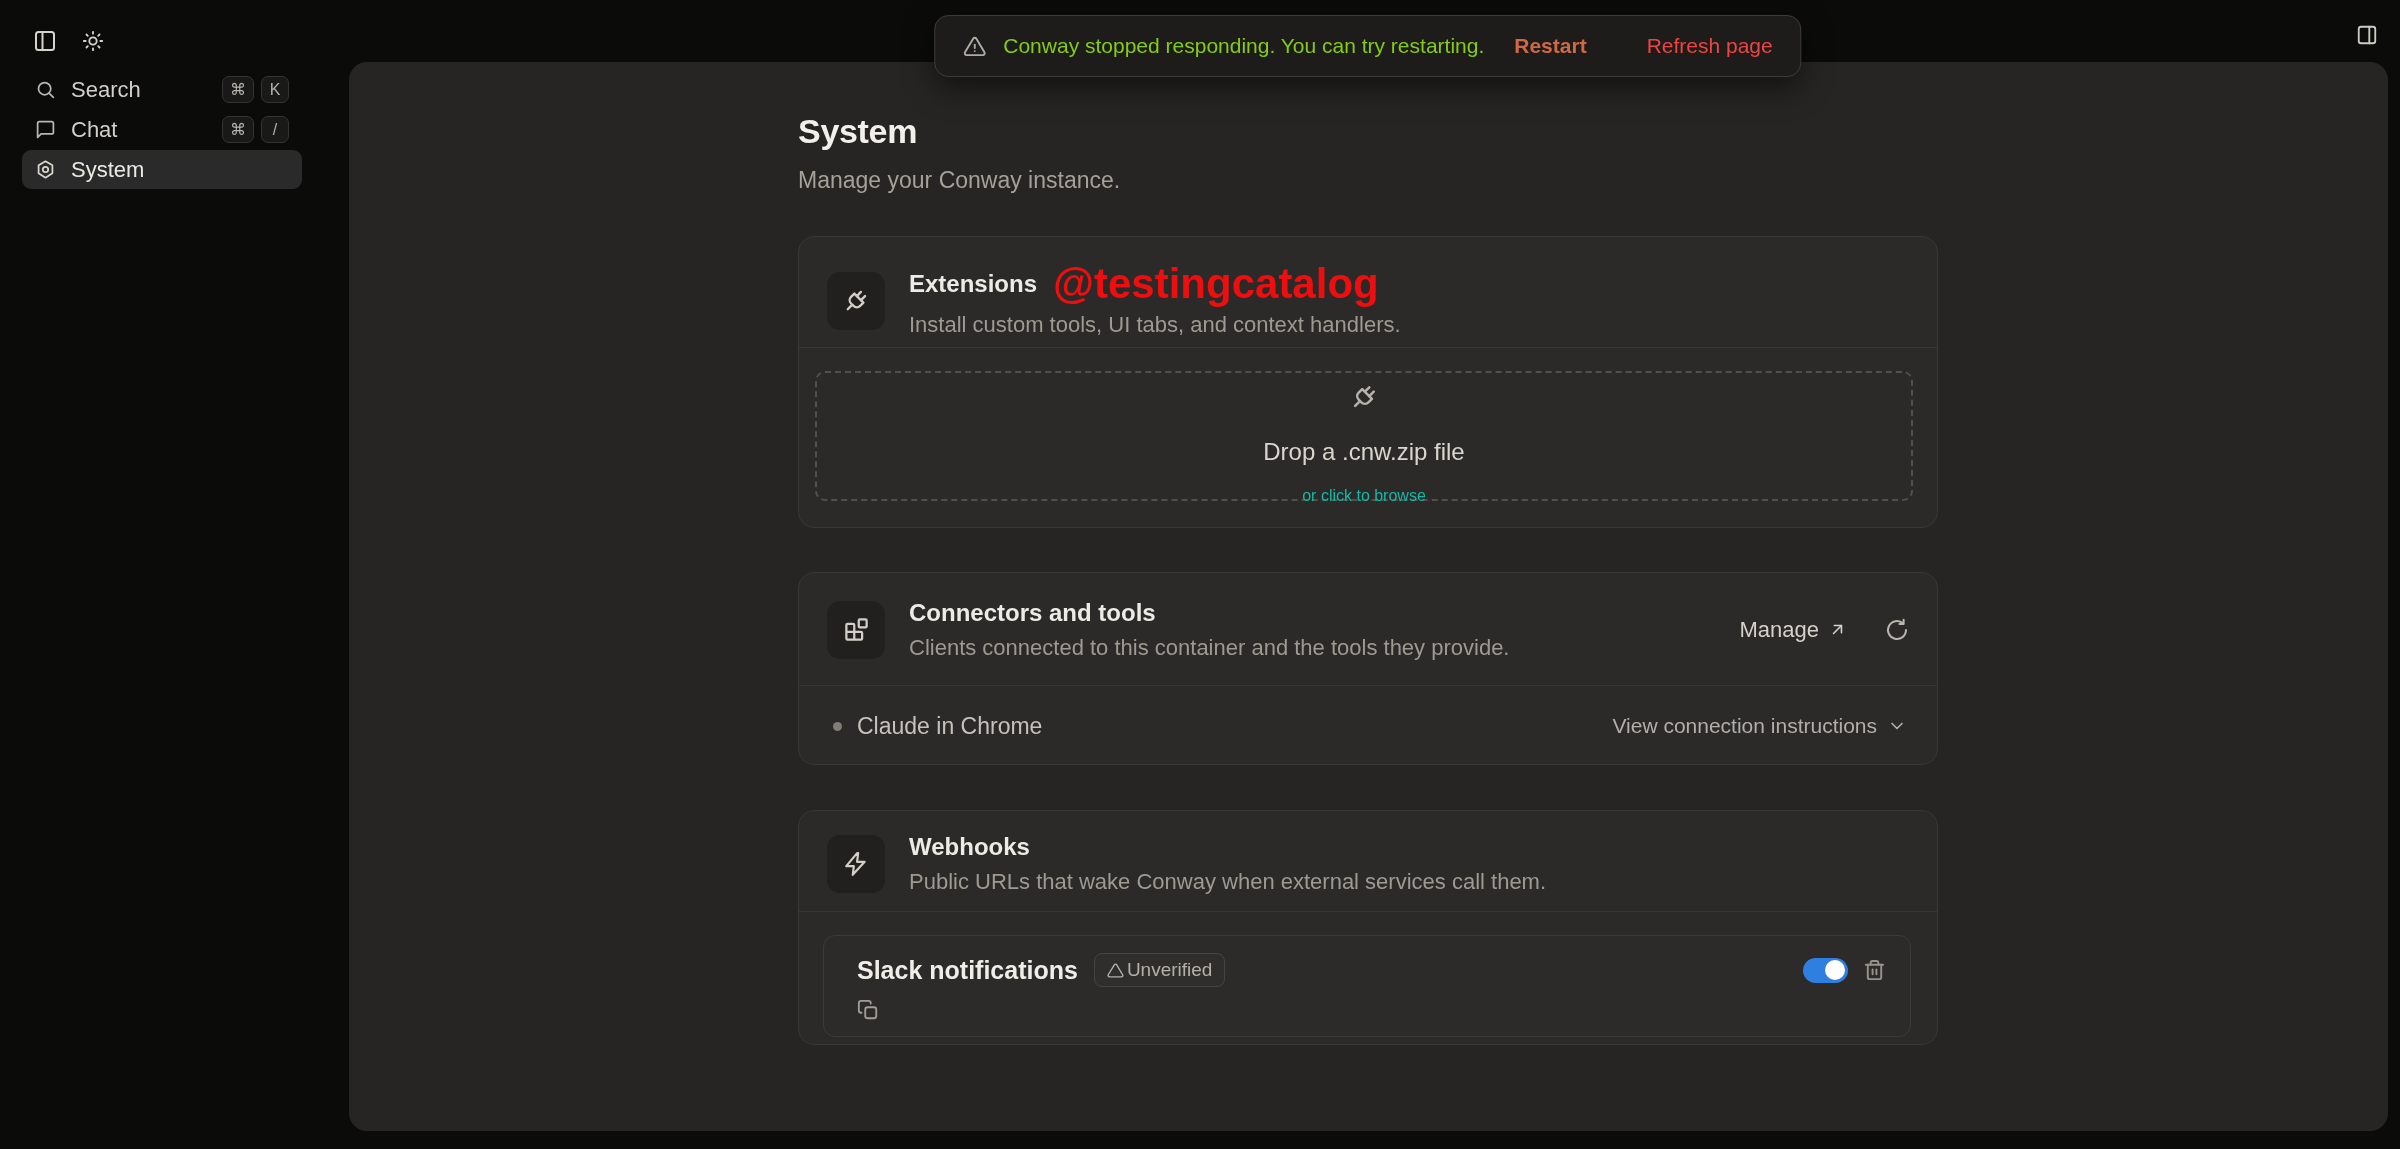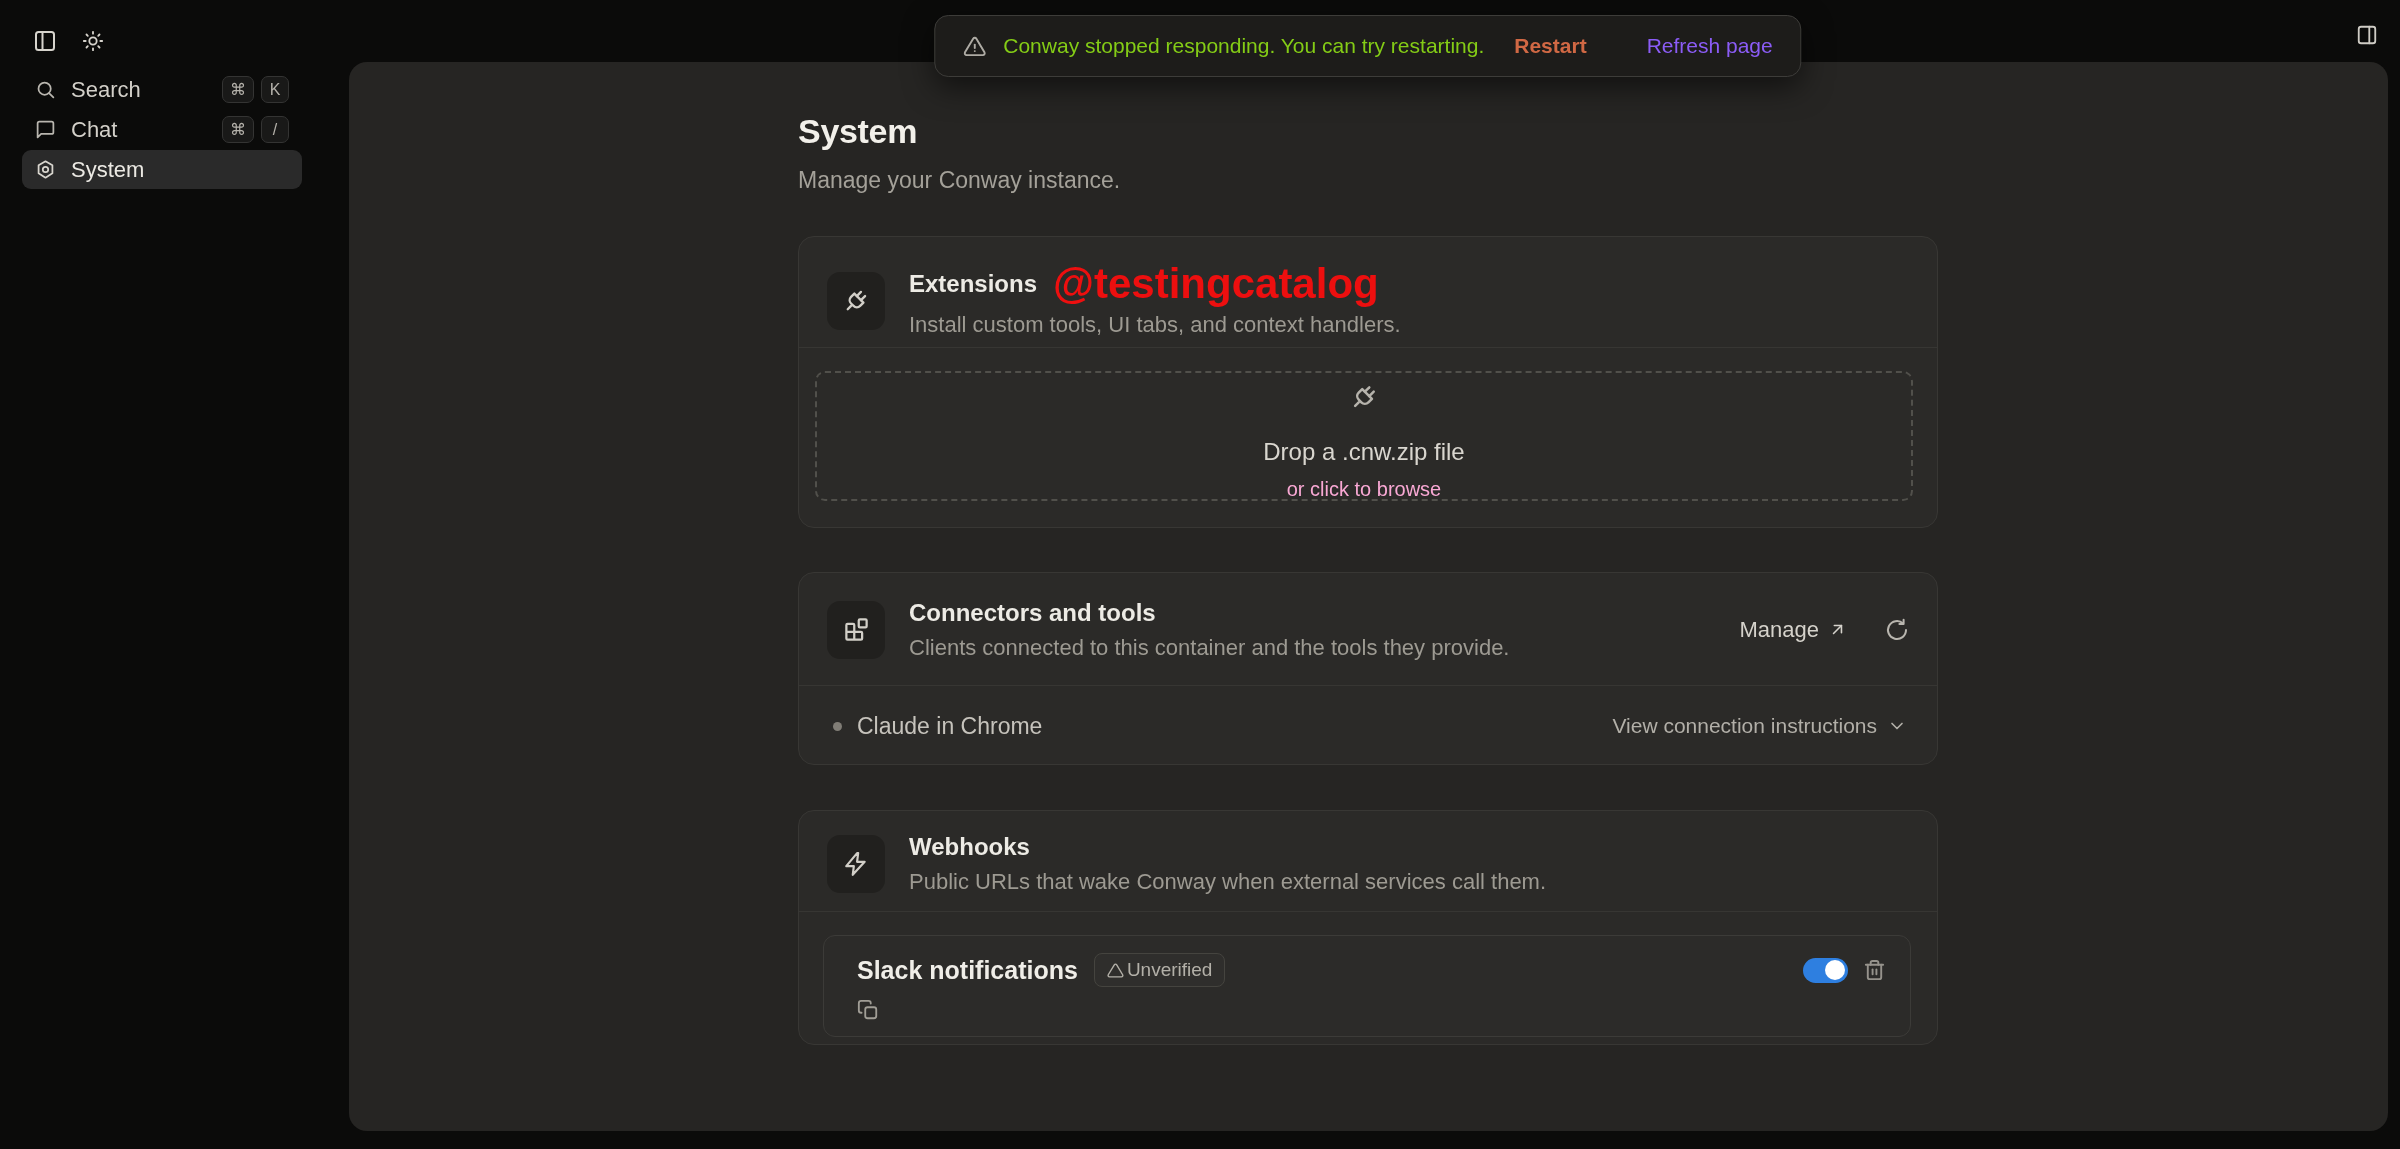--- a/index.html
+++ b/index.html
@@ -59,21 +59,21 @@
   .divider { position:absolute; left:0; right:0; height:1px; background:#373633; }
 
   
   .dropzone {
     position:absolute; left:16px; right:24px; top:134px; height:130px;
     border:2px dashed #51504b; border-radius:10px; cursor:pointer;
     display:flex; flex-direction:column; align-items:center; color:#c9c6bf;
   }
   .dz-icon { margin-top:9px; color:#b6b3ac; }
   .dz-title { margin-top:26px; font-size:24px; color:#d9d6cf; }
-  .dz-sub { margin-top:12px; font-size:20px; color:#f9a8d4; }
+  .dz-sub { margin-top:21px; font-size:16px; color:#14b8a6; }
 
   
   .hdr-actions { margin-left:auto; display:flex; align-items:center; gap:38px; }
   .manage-link { display:flex; align-items:center; gap:9px; font-size:22px; color:#d5d2cb; cursor:pointer; }
   .refresh-btn { color:#b9b6af; cursor:pointer; }
   .client-row { position:absolute; left:0; right:0; top:113px; height:80px; display:flex; align-items:center; padding:0 30px 0 34px; }
   .status-dot { width:9px; height:9px; border-radius:50%; background:#807d76; flex:none; }
   .client-name { margin-left:15px; font-size:23px; color:#c6c3bc; }
   .instructions { margin-left:auto; display:flex; align-items:center; gap:10px; font-size:21px; color:#b2afa8; cursor:pointer; }
 
@@ -99,21 +99,21 @@
   
   .toast {
     position:absolute; left:1368px; top:15px; transform:translateX(-50%);
     height:62px; display:flex; align-items:center; white-space:nowrap;
     background:#1d1c1a; border:1px solid #3d3c39; border-radius:14px;
     padding:0 28px; box-shadow:0 10px 30px rgba(0,0,0,0.55); z-index:10;
   }
   .toast .warn { color:#aeaba4; flex:none; }
   .toast-msg { margin-left:17px; font-size:21px; color:#84cc16; }
   .toast-restart { margin-left:30px; font-size:21px; font-weight:700; cursor:pointer; }
-  .toast-refresh { margin-left:60px; font-size:21px; color:#8b5cf6; cursor:pointer; }
+  .toast-refresh { margin-left:60px; font-size:21px; color:#ef4444; cursor:pointer; }
 </style>
 </head>
 <body>
 
 <div class="sidebar">
   <div class="topbar-left">
     <div class="icon-btn">
       <span>
         <svg class="icn" width="24" height="24" viewBox="0 0 24 24">
             <rect x="3" y="3" width="18" height="18" rx="2.5"></rect>

